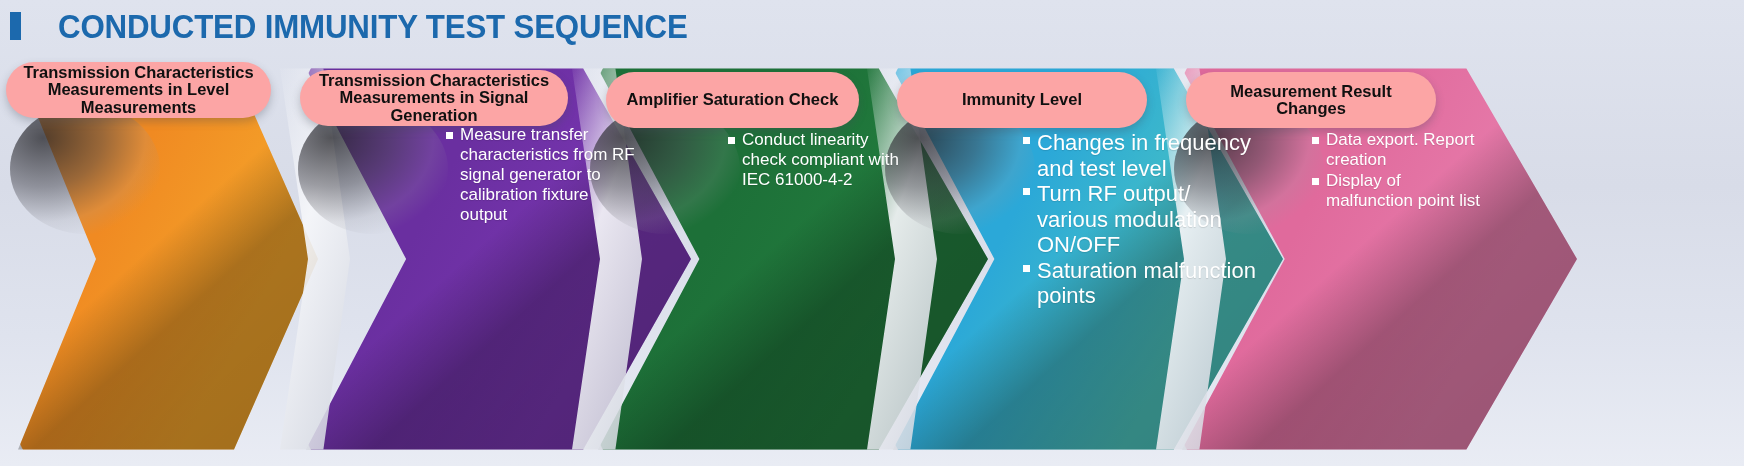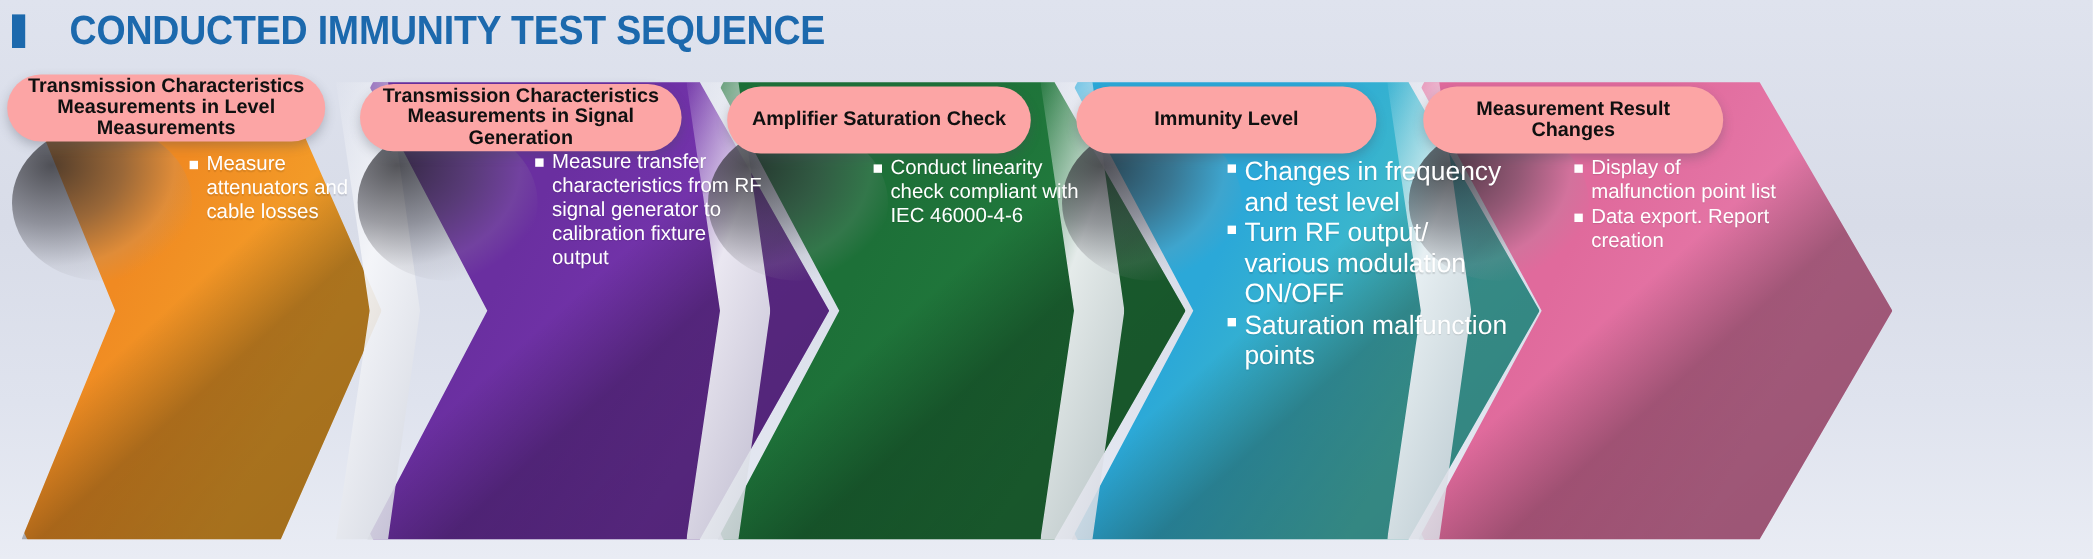--- a/index.html
+++ b/index.html
@@ -128,23 +128,20 @@
 
   <div class="step" id="step-1">
     <div class="chev">
       <div class="base" id="base-1" style="background: linear-gradient(118deg, rgb(240, 138, 34) 0%, rgb(240, 138, 34) 34%, rgb(245, 166, 43) 72%, rgb(245, 166, 43) 100%);"></div>
       <div class="shade"></div>
     </div>
     <div class="notch-shadow"></div>
     <div class="pill" id="pill-1">
       <span>Transmission Characteristics Measurements in Level Measurements</span>
     </div>
-    <div class="bullets" id="bul-1">
-      <div class="li">Measure attenuators and cable losses</div>
-    </div>
   </div>
 
   <div class="step" id="step-2">
     <div class="chev">
       <div class="base" id="base-2" style="background: linear-gradient(118deg, rgb(106, 47, 160) 0%, rgb(106, 47, 160) 34%, rgb(123, 55, 180) 72%, rgb(123, 55, 180) 100%);"></div>
       <div class="shade"></div>
     </div>
     <div class="flank"></div>
     <div class="notch-shadow"></div>
     <div class="pill" id="pill-2">
@@ -159,21 +156,21 @@
     <div class="chev">
       <div class="base" id="base-3" style="background: linear-gradient(118deg, rgb(29, 112, 56) 0%, rgb(29, 112, 56) 34%, rgb(35, 127, 63) 72%, rgb(35, 127, 63) 100%);"></div>
       <div class="shade"></div>
     </div>
     <div class="flank"></div>
     <div class="notch-shadow"></div>
     <div class="pill" id="pill-3">
       <span>Amplifier Saturation Check</span>
     </div>
     <div class="bullets" id="bul-3">
-      <div class="li">Conduct linearity check compliant with IEC 46000-4-6</div>
+      <div class="li">Conduct linearity check compliant with IEC 61000-4-2</div>
     </div>
   </div>
 
   <div class="step" id="step-4">
     <div class="chev">
       <div class="base" id="base-4" style="background: linear-gradient(118deg, rgb(43, 168, 216) 0%, rgb(43, 168, 216) 34%, rgb(76, 198, 191) 72%, rgb(76, 198, 191) 100%);"></div>
       <div class="shade"></div>
     </div>
     <div class="flank"></div>
     <div class="notch-shadow"></div>
@@ -191,18 +188,18 @@
     <div class="chev">
       <div class="base" id="base-5" style="background: linear-gradient(118deg, rgb(224, 106, 156) 0%, rgb(224, 106, 156) 34%, rgb(232, 127, 174) 72%, rgb(232, 127, 174) 100%);"></div>
       <div class="shade"></div>
     </div>
     <div class="flank"></div>
     <div class="notch-shadow"></div>
     <div class="pill" id="pill-5">
       <span>Measurement Result Changes</span>
     </div>
     <div class="bullets" id="bul-5">
+      <div class="li">Data export. Report creation</div>
       <div class="li">Display of malfunction point list</div>
-      <div class="li">Data export. Report creation</div>
     </div>
   </div>
 
 </div>
 
 </body></html>

